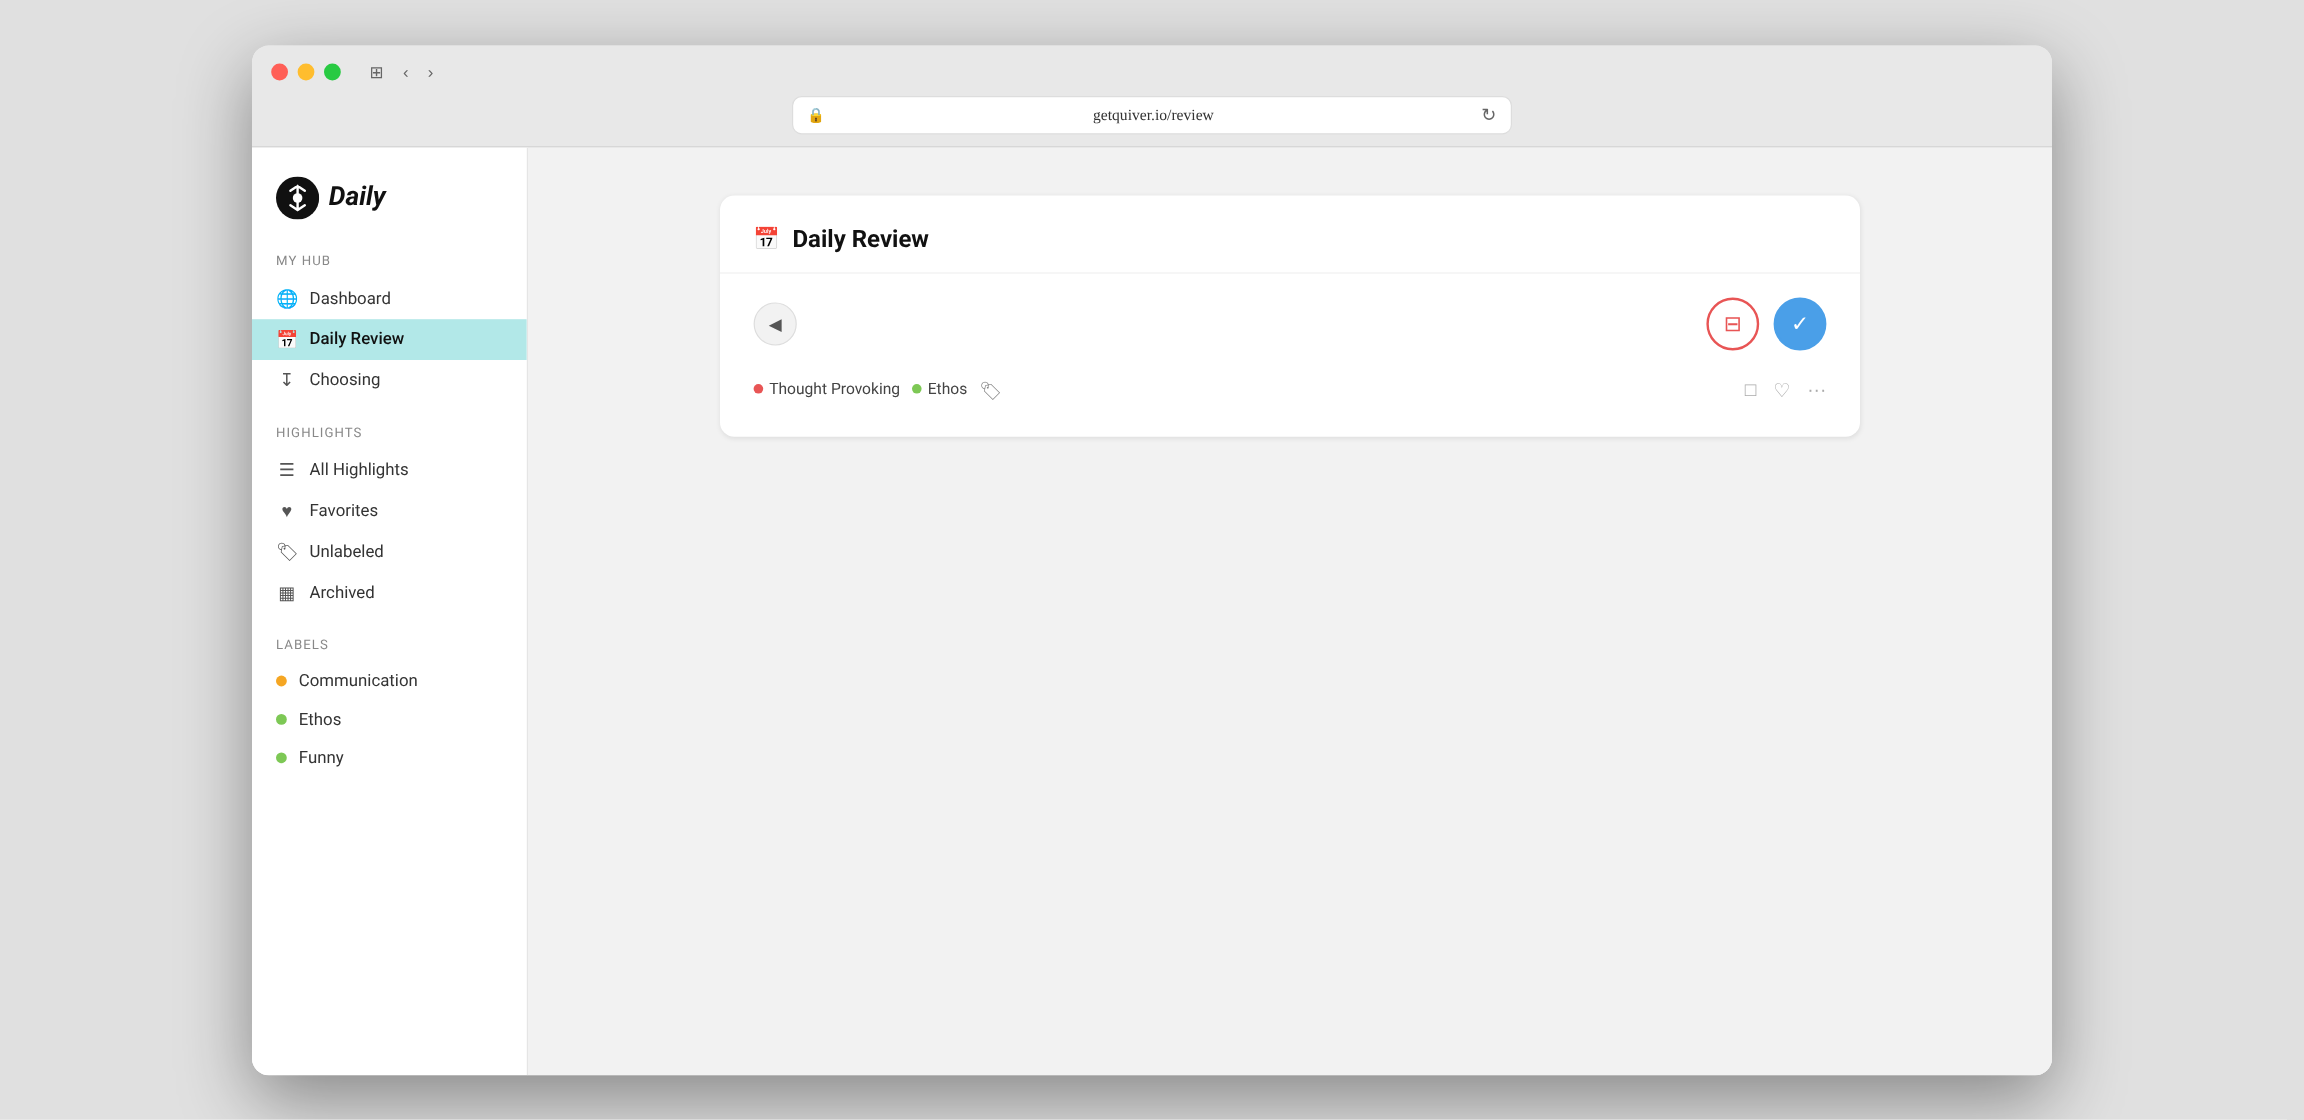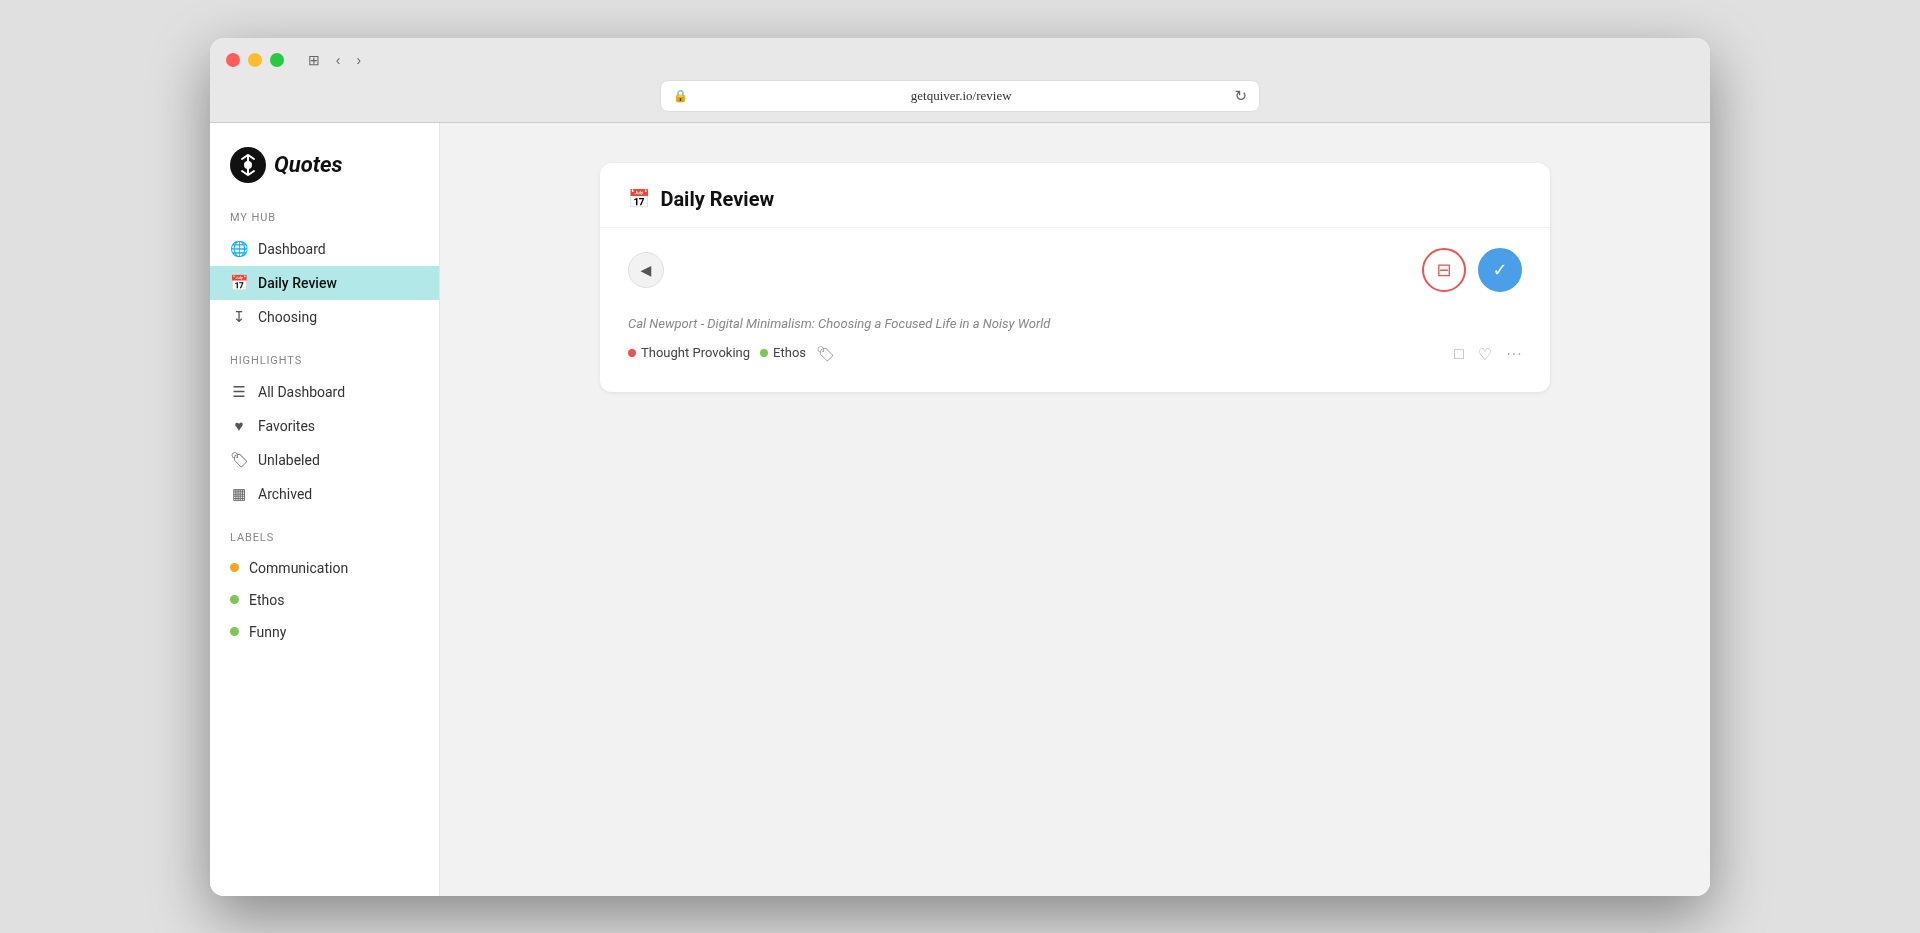--- a/index.html
+++ b/index.html
@@ -375,21 +375,21 @@
 
   <div class="app-layout">
 
     <aside class="sidebar">
       <div class="logo-area">
         <svg class="logo-icon" viewBox="0 0 36 36" fill="none" xmlns="http://www.w3.org/2000/svg">
           <circle cx="18" cy="18" r="18" fill="#111"></circle>
           <path d="M18 8 L18 28 M12 12 L18 8 L24 12 M12 24 L18 28 L24 24" stroke="white" stroke-width="2" stroke-linecap="round"></path>
           <circle cx="18" cy="18" r="4" fill="white"></circle>
         </svg>
-        <span class="logo-text">Quotes</span>
+        <span class="logo-text">Daily</span>
       </div>
 
       <div class="sidebar-section">
         <div class="sidebar-section-label">MY HUB</div>
         <div class="sidebar-item">
           <span class="sidebar-item-icon">🌐</span>
           <span>Dashboard</span>
         </div>
         <div class="sidebar-item active">
           <span class="sidebar-item-icon">📅</span>
@@ -398,21 +398,21 @@
         <div class="sidebar-item">
           <span class="sidebar-item-icon">↧</span>
           <span>Choosing</span>
         </div>
       </div>
 
       <div class="sidebar-section">
         <div class="sidebar-section-label">HIGHLIGHTS</div>
         <div class="sidebar-item">
           <span class="sidebar-item-icon">☰</span>
-          <span>All Dashboard</span>
+          <span>All Highlights</span>
         </div>
         <div class="sidebar-item">
           <span class="sidebar-item-icon">♥</span>
           <span>Favorites</span>
         </div>
         <div class="sidebar-item">
           <span class="sidebar-item-icon">🏷</span>
           <span>Unlabeled</span>
         </div>
         <div class="sidebar-item">
@@ -454,21 +454,20 @@
               <div class="action-btn-circle archive">
                 <span>⊟</span>
               </div>
               <div class="action-btn-circle check">
                 <span>✓</span>
               </div>
             </div>
           </div>
 
           <div class="highlight-content">
-            <p class="highlight-source">Cal Newport - Digital Minimalism: Choosing a Focused Life in a Noisy World</p>
 
             <div class="highlight-footer">
               <div class="highlight-tags">
                 <div class="tag-pill">
                   <span class="tag-dot" style="background:#e85555;"></span>
                   <span>Thought Provoking</span>
                 </div>
                 <div class="tag-pill">
                   <span class="tag-dot" style="background:#7dc855;"></span>
                   <span>Ethos</span>

